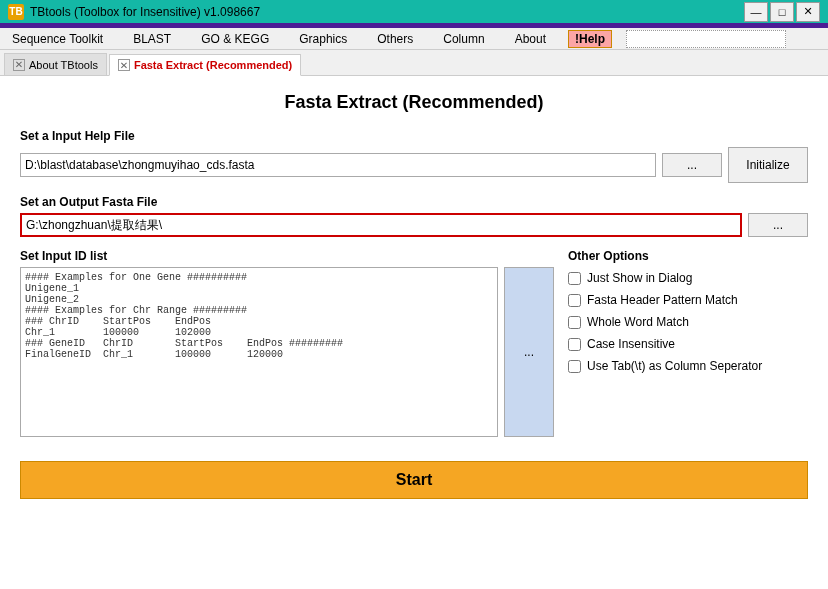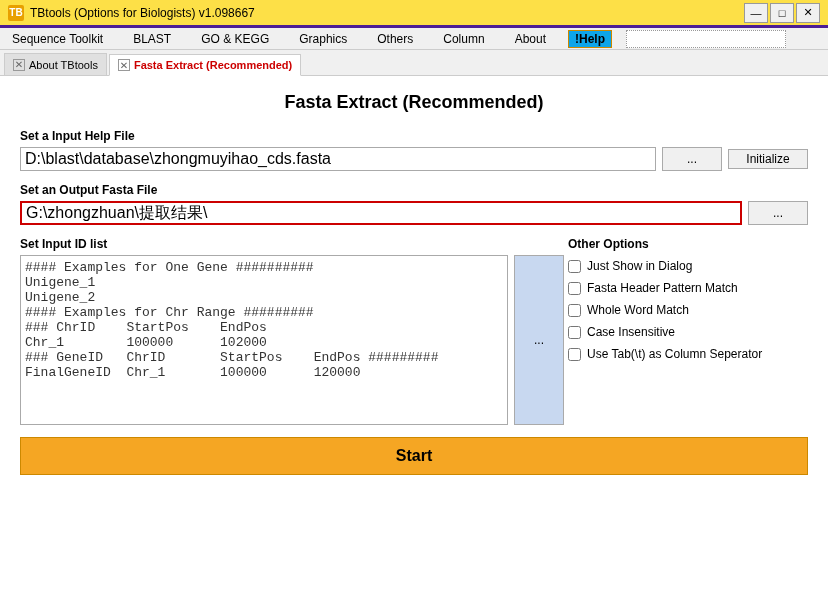--- a/index.html
+++ b/index.html
@@ -7,22 +7,22 @@
       font-family: 'Segoe UI', Arial, sans-serif;
       font-size: 12px;
       background: #f0f0f0;
       width: 828px;
       height: 589px;
       overflow: hidden;
     }
 
     
     .title-bar {
-      background: #fde047;
-      border-bottom: 3px solid #4c1d95;
+      background: #14b8a6;
+      border-bottom: 5px solid #4c1d95;
       height: 28px;
       display: flex;
       align-items: center;
       padding: 0 8px;
       justify-content: space-between;
     }
     .title-bar-left {
       display: flex;
       align-items: center;
       gap: 6px;
@@ -68,21 +68,21 @@
       gap: 14px;
     }
     .menu-item {
       padding: 2px 8px;
       font-size: 12px;
       cursor: pointer;
       color: #000;
       white-space: nowrap;
     }
     .help-btn {
-      background: #0ea5e9;
+      background: #fca5a5;
       color: #000;
       padding: 1px 6px;
       font-weight: bold;
       font-size: 12px;
       border: 1px solid #cc8800;
       cursor: pointer;
     }
     .search-box {
       border: 1px dotted #999;
       height: 18px;
@@ -164,73 +164,73 @@
       align-items: center;
       gap: 6px;
       margin-bottom: 12px;
     }
 
     .text-input {
       flex: 1;
       height: 24px;
       border: 1px solid #aaa;
       padding: 8px 4px;
-      font-size: 16px;
+      font-size: 12px;
       background: white;
     }
     .text-input.red-border {
       border: 2px solid #cc0000;
     }
 
     .btn-dots {
       width: 60px;
       height: 24px;
       border: 1px solid #aaa;
       background: #f0f0f0;
       cursor: pointer;
       font-size: 12px;
       display: flex;
       align-items: center;
       justify-content: center;
     }
     .btn-initialize {
       width: 80px;
-      height: 20px;
+      height: 36px;
       border: 1px solid #aaa;
       background: #f0f0f0;
       cursor: pointer;
       font-size: 12px;
       display: flex;
       align-items: center;
       justify-content: center;
     }
 
     .two-col {
       display: flex;
-      gap: 4px;
-      margin-bottom: 12px;
+      gap: 14px;
+      margin-bottom: 24px;
       justify-content: flex-end;
     }
 
     .id-list-section {
       flex: 1;
     }
     .other-options-section {
       width: 240px;
     }
 
     .id-list-wrapper {
       display: flex;
       gap: 6px;
     }
     .id-list-textarea {
       flex: 1;
       height: 170px;
       border: 1px solid #aaa;
-      font-size: 13px;
+      font-size: 10px;
       font-family: 'Courier New', monospace;
       padding: 4px;
       resize: none;
       color: #333;
       background: white;
     }
     .id-list-btn {
       width: 50px;
       border: 1px solid #aaa;
       background: #c8d8f0;
@@ -269,21 +269,21 @@
       cursor: pointer;
       color: #000000;
     }
   </style>
 </head>
 <body>
 
 <div class="title-bar">
   <div class="title-bar-left">
     <span class="title-bar-icon">TB</span>
-    <span>TBtools (Options for Biologists) v1.098667</span>
+    <span>TBtools (Toolbox for Insensitive) v1.098667</span>
   </div>
   <div class="title-bar-controls">
     <button class="title-bar-btn">—</button>
     <button class="title-bar-btn">□</button>
     <button class="title-bar-btn close">✕</button>
   </div>
 </div>
 
 <div class="menu-bar">
   <span class="menu-item">Sequence Toolkit</span>

